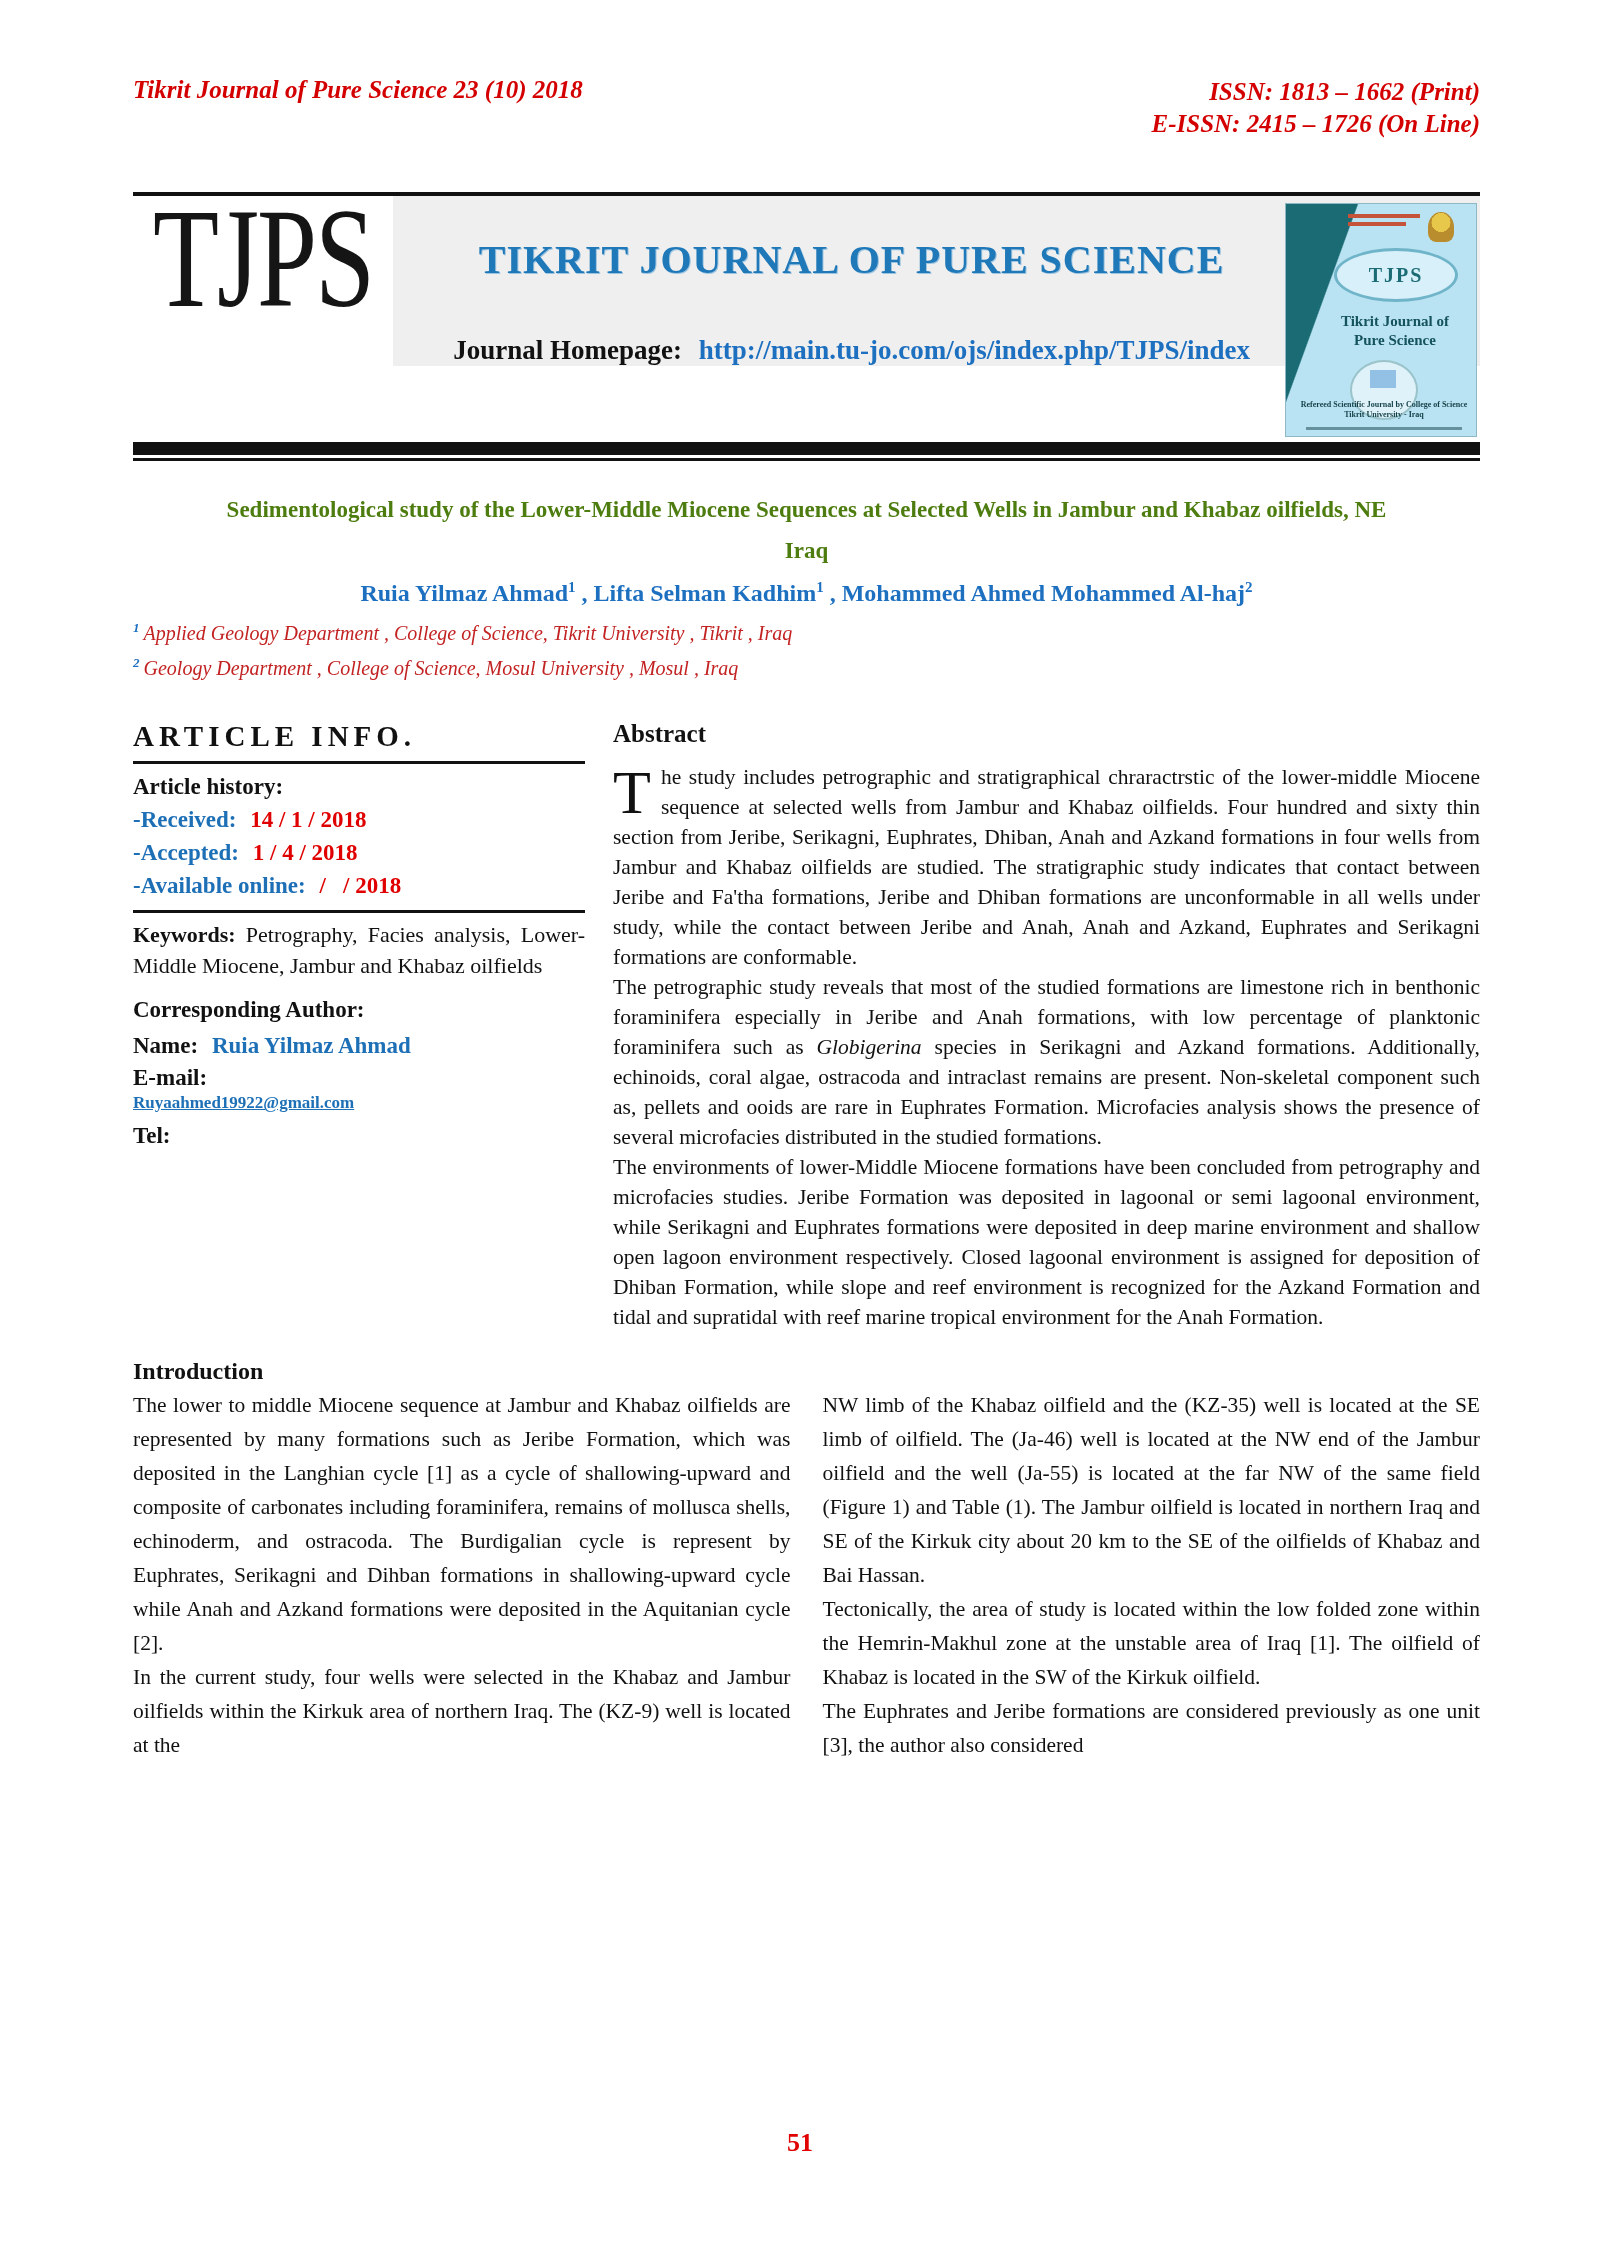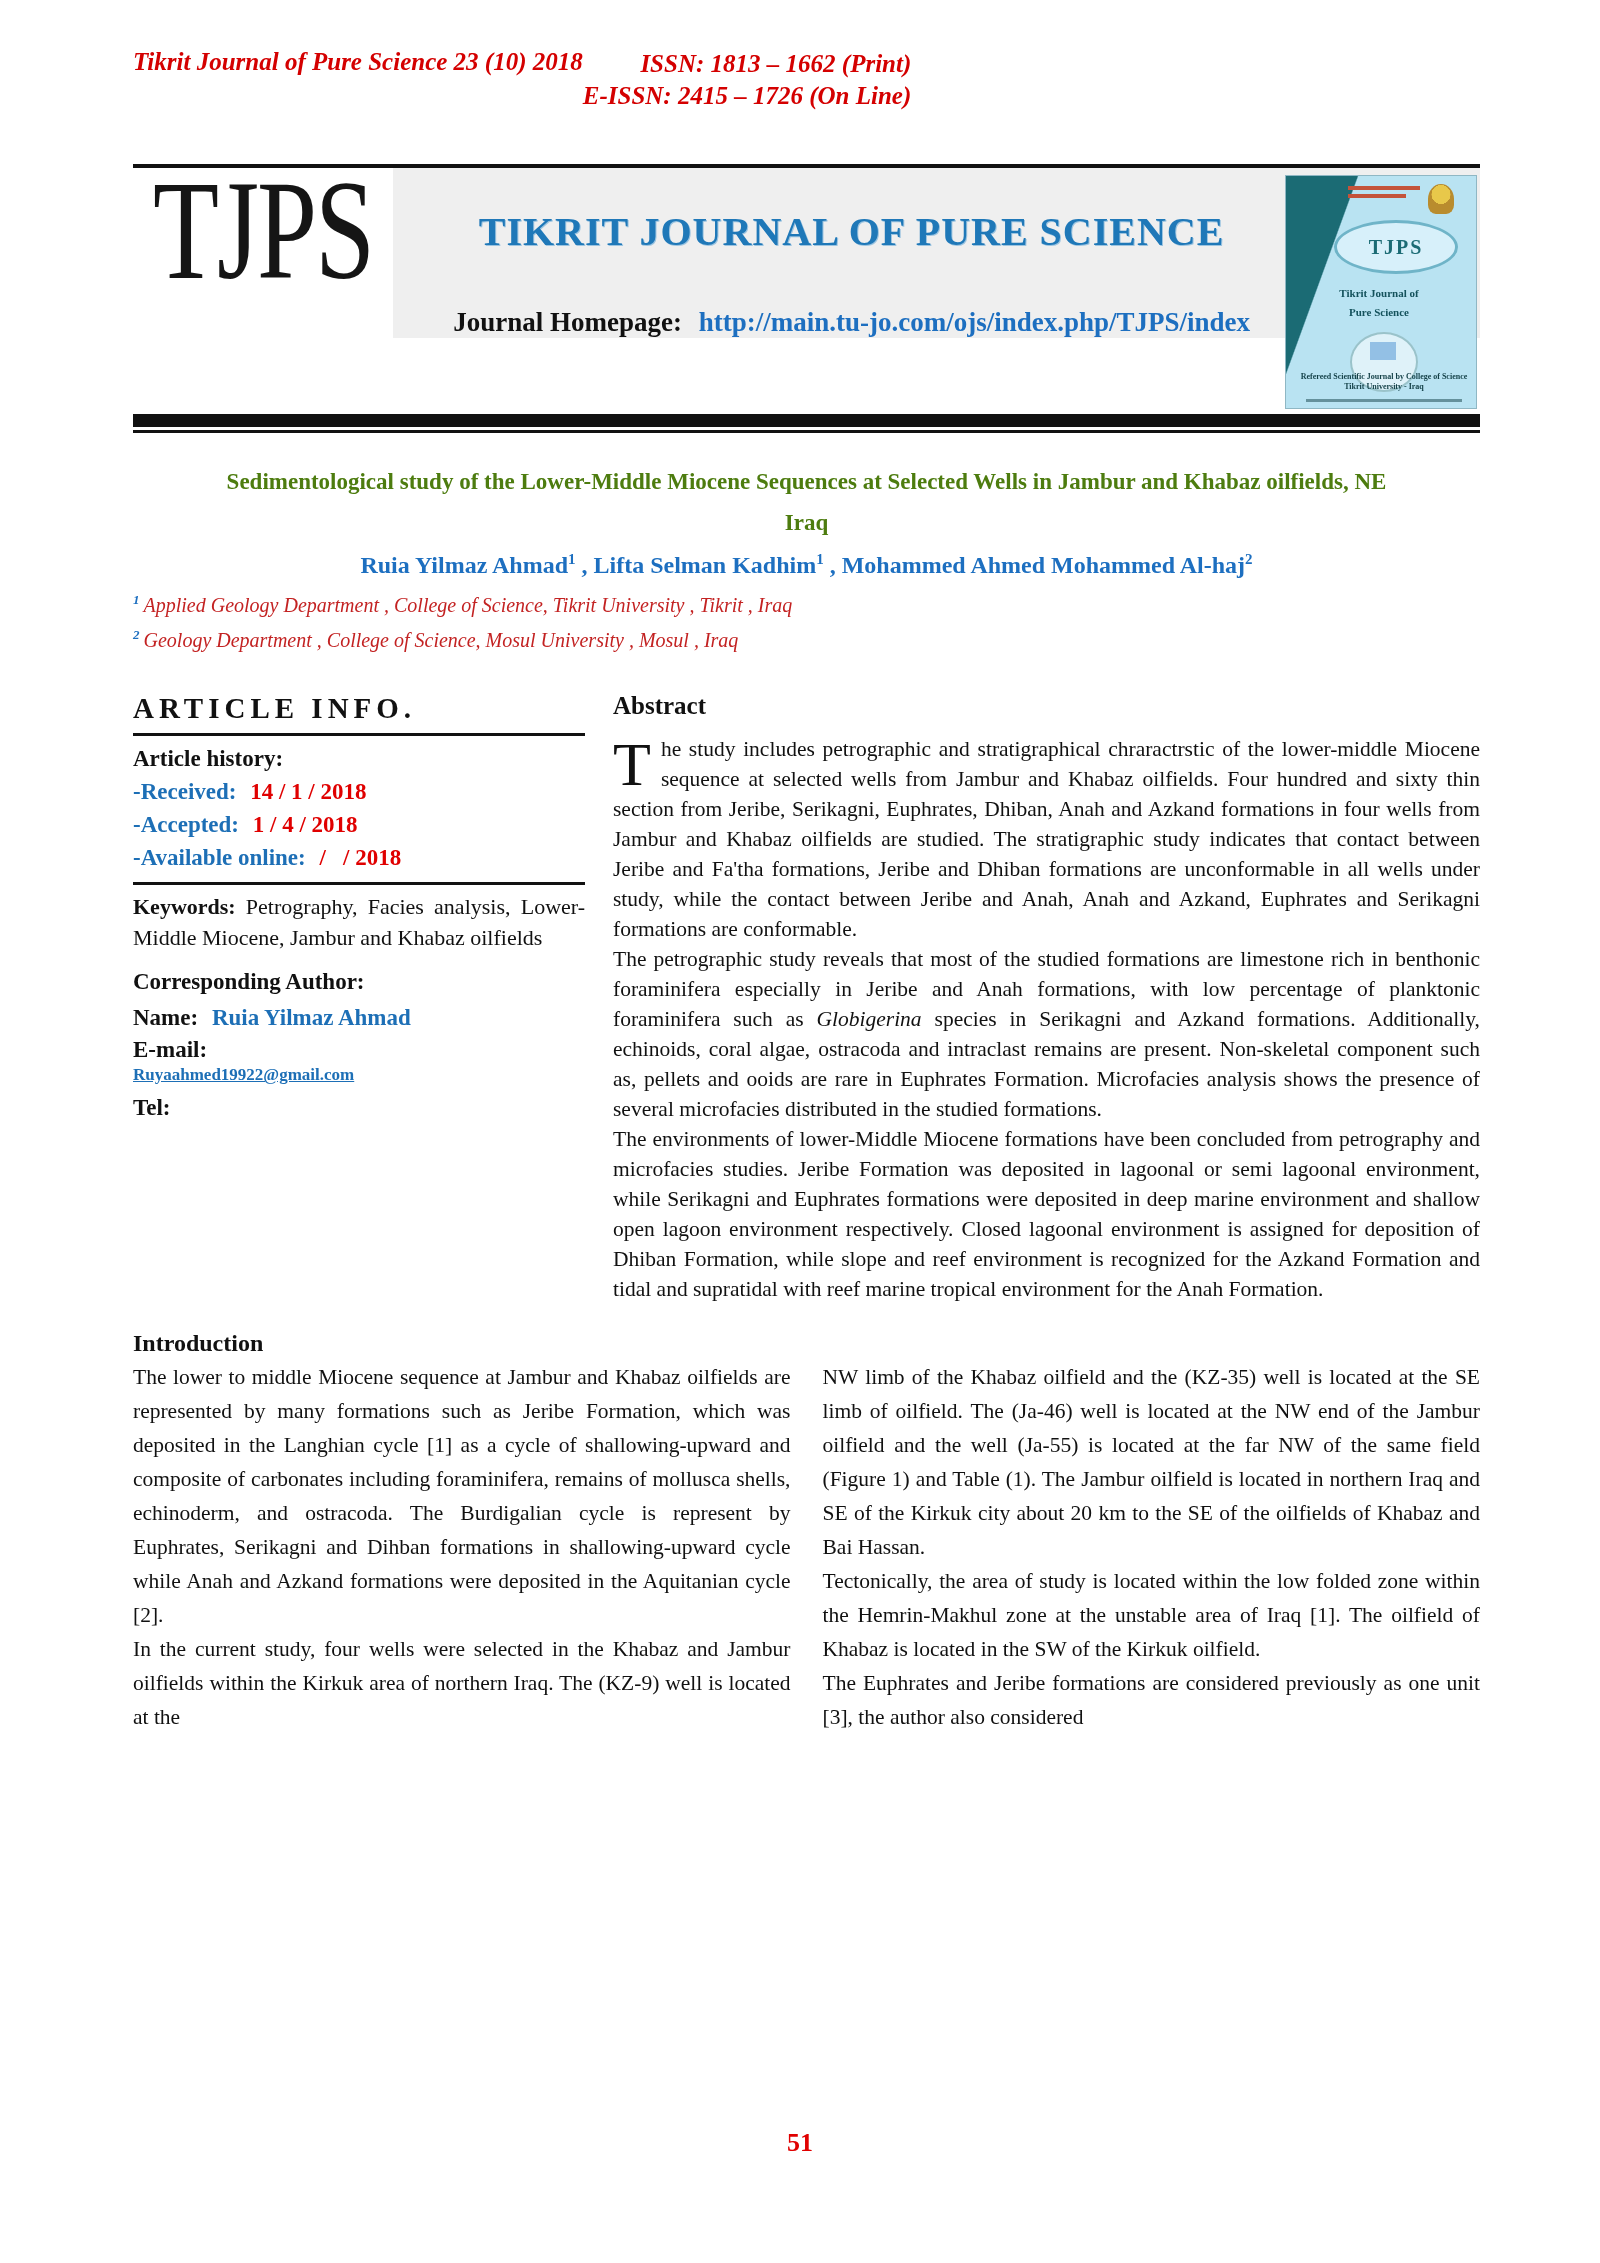--- a/index.html
+++ b/index.html
@@ -4,21 +4,21 @@
 <style>
   html,body{margin:0;padding:0;background:#ffffff;}
   .page{
     width:1600px;height:2263px;position:relative;background:#ffffff;
     font-family:"Liberation Serif","DejaVu Serif",serif;color:#111;
     overflow:hidden;
   }
   .content{margin:0 120px 0 133px;position:relative;}
 
   
-  .top-header{display:flex;align-items:flex-start;padding-top:48px;}
+  .top-header{display:flex;justify-content:space-between;align-items:flex-start;padding-top:76px;}
   .journal-ref{font-size:25px;font-weight:bold;font-style:italic;color:#d40000;}
   .issn-block{text-align:right;font-size:25px;font-weight:bold;font-style:italic;color:#d40000;line-height:32px;}
 
   
   .banner{margin-top:52px;}
   .banner-top-line{height:4px;background:#111;}
   .banner-row{display:flex;align-items:flex-start;height:246px;position:relative;}
   .logo-box{width:282px;background:#fff;display:flex;align-items:center;justify-content:center;}
   .logo-box span{font-size:108px;font-weight:500;letter-spacing:-2px;transform:scaleY(1.32);display:inline-block;color:#151515;}
   .gray-panel{flex:1;background:#efefef;padding:40px 230px 0 60px;}
@@ -32,22 +32,22 @@
     background:linear-gradient(110deg,#1b6b74 26%,#b9e3f2 26.5%);
     box-shadow:0 0 0 1px #8fb7c4;overflow:hidden;}
   .cover-top-lines{position:absolute;left:62px;top:10px;}
   .cover-red-line{width:72px;height:4px;background:#c4533a;margin-bottom:4px;}
   .cover-red-line.short{width:58px;}
   .cover-crest{position:absolute;right:22px;top:8px;width:26px;height:30px;
     background:radial-gradient(circle at 50% 35%,#e8c84a 0 40%,#b98c2e 41% 100%);border-radius:50% 50% 30% 30%;}
   .cover-ellipse{position:absolute;left:48px;top:44px;width:118px;height:48px;border-radius:50%;
     background:#d7f0fa;border:3px solid #6fb4c8;display:flex;align-items:center;justify-content:center;}
   .cover-ellipse span{color:#1b6b74;font-weight:bold;font-size:20px;letter-spacing:2px;}
-  .cover-title{position:absolute;left:18px;top:108px;width:150px;text-align:center;color:#14525c;
-    font-weight:bold;font-size:11px;line-height:19px;}
+  .cover-title{position:absolute;left:34px;top:108px;width:150px;text-align:center;color:#14525c;
+    font-weight:bold;font-size:15px;line-height:19px;}
   .cover-ghost{position:absolute;left:64px;top:156px;width:64px;height:56px;border-radius:50%;
     background:rgba(255,255,255,.55);border:2px solid rgba(27,107,116,.35);}
   .cover-ghost:before{content:"";position:absolute;left:18px;top:8px;width:26px;height:18px;background:#7fb3e0;opacity:.8;display:block;}
   .cover-footer{position:absolute;left:14px;bottom:16px;width:168px;text-align:center;color:#123f46;
     font-weight:bold;font-size:8px;line-height:10px;}
   .cover-footer-tiny{position:absolute;left:20px;bottom:6px;width:156px;height:3px;background:rgba(18,63,70,.5);}
   .bar-thick{height:13px;background:#111;}
   .bar-thin{height:3px;background:#111;margin-top:3px;}
 
   

